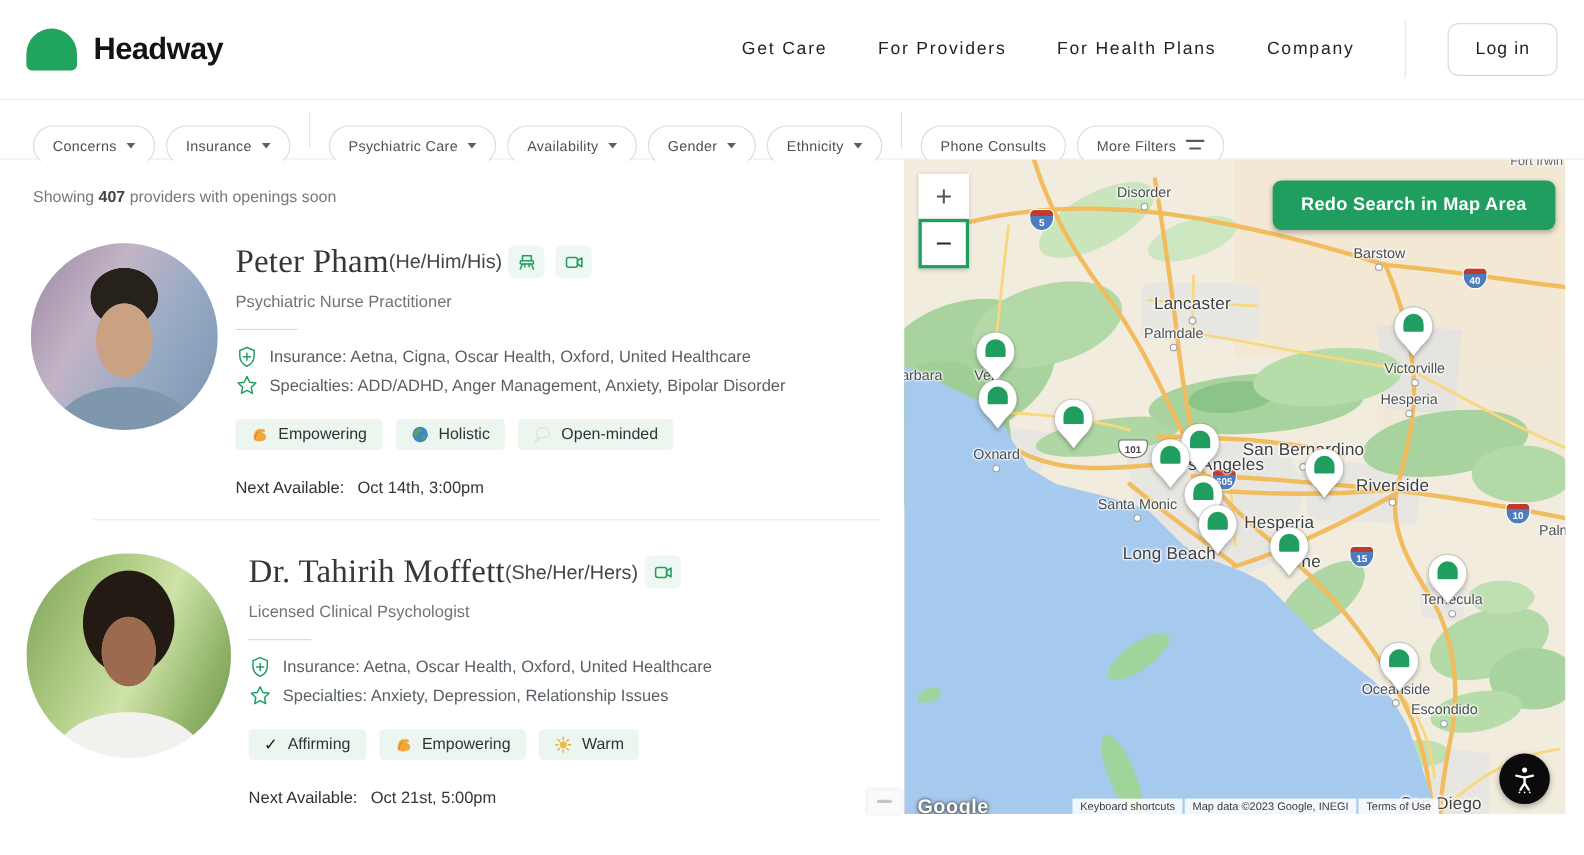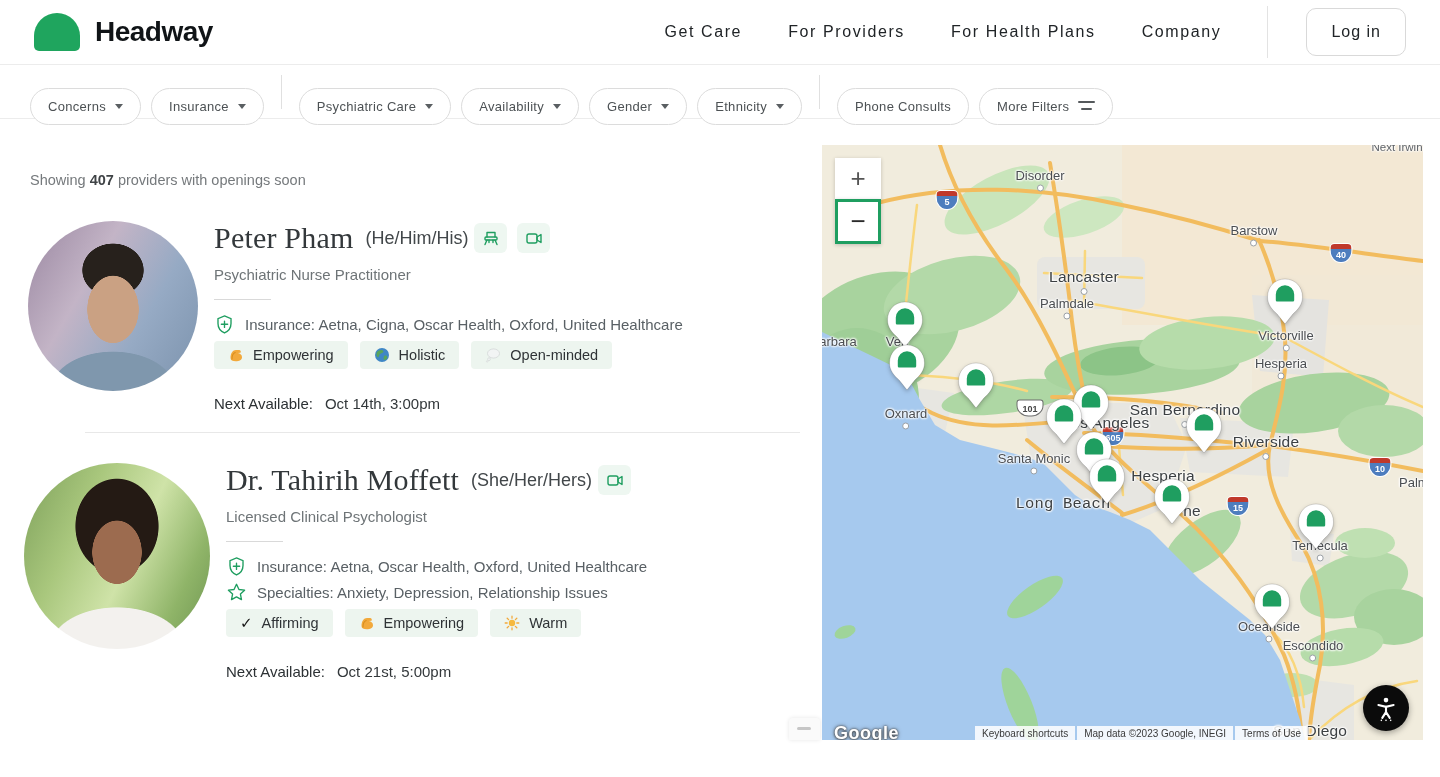--- a/index.html
+++ b/index.html
@@ -1,20 +1,20 @@
 <!DOCTYPE html>
 <html><head>
 <meta charset="utf-8">
 <style>
   * { margin:0; padding:0; box-sizing:border-box; }
   html,body { width:1440px; height:777px; background:#fff; overflow:hidden;
     font-family:"Liberation Sans","DejaVu Sans",sans-serif; color:#24292b; position:relative; }
 
   
-  .header { height:65px; display:flex; align-items:center; padding:0 34px; border-bottom:1px solid #ececec; background:#fff; }
+  .header { height:91px; display:flex; align-items:center; padding:0 24px; border-bottom:1px solid #ececec; background:#fff; }
   .logo { display:flex; align-items:center; gap:15px; }
   .logo-mark { width:46px; height:38px; background:#1fa55e; border-radius:23px 23px 5px 5px; }
   .logo-text { font-size:28px; font-weight:700; letter-spacing:-0.5px; color:#101417; }
   .nav { margin-left:auto; display:flex; align-items:center; gap:46px; }
   .nav a { font-size:16px; letter-spacing:1.6px; color:#202427; text-decoration:none; white-space:nowrap; }
   .nav-divider { width:1px; height:52px; background:#e3e3e3; margin:0 -8px 0 0; }
   .login-btn { font-size:16px; letter-spacing:1px; color:#202427; background:#fff; border:1px solid #d9d9d9; border-radius:10px; padding:14px 24px; cursor:pointer; }
 
   
   .filterbar { height:54px; display:flex; align-items:center; gap:10px; padding:0 30px; border-bottom:1px solid #ececec; background:#fff; }
@@ -43,28 +43,28 @@
   .photo-2 { width:186px; height:186px; margin-left:-6px;
     background:
       radial-gradient(ellipse 68px 42px at 50% 100%, #f3f1ee 98%, transparent),
       radial-gradient(ellipse 25px 32px at 50% 48%, #9c6b4f 98%, transparent),
       radial-gradient(ellipse 42px 48px at 50% 34%, #241a14 98%, transparent),
       linear-gradient(115deg,#7da05a 0%,#a9c77d 30%,#cfe3a8 55%,#8fb468 80%,#6d9450 100%); }
   .card-body-1 { margin-left:16px; padding-top:0; }
   .card-body-2 { margin-left:16px; padding-top:0; }
   .name-row { display:flex; align-items:center; gap:0; }
   .pname { font-family:"Liberation Serif","DejaVu Serif",serif; font-size:30px; color:#33383b; letter-spacing:0.2px; }
-  .pronouns { font-size:18px; color:#42474a;margin-left:12px; }
+  .pronouns { font-size:18px; color:#42474a; }
   .fmt-icons { display:flex; gap:10px; margin-left:6px; }
   .fmt-box { width:33px; height:30px; background:#eef7f1; border-radius:6px; display:flex; align-items:center; justify-content:center; }
   .credential { margin-top:11px; font-size:15px; color:#6e7477; }
   .mini-divider { margin-top:16px; width:57px; height:1px; background:#d9d9d9; }
   .info-rows { margin-top:14px; display:flex; flex-direction:column; gap:5px; }
   .info-row { display:flex; align-items:center; gap:10px; font-size:15px; color:#596065; }
-  .tags { display:flex; gap:12px; margin-top:6px; }
+  .tags { display:flex; gap:12px; margin-top:20px; }
   .tag { display:flex; align-items:center; gap:9px; height:28px; padding:0 14px; background:#edf5ef; border-radius:4px; font-size:14.5px; color:#2f3336; }
   .tag .check { font-weight:700; color:#141414; font-size:15px; }
   .next-row { margin-top:26px; font-size:15px; color:#2c3134; }
   .next-row .next-value { margin-left:12px; color:#33383b; }
   .card-sep { margin:20px 0 0 55px; width:715px; height:1px; background:#e8e8e8; }
   .scroll-remnant { position:absolute; left:789px; top:718px; width:31px; height:22px; background:#fafafa; border-radius:4px 4px 0 0; box-shadow:0 0 4px rgba(0,0,0,.10); }
   .scroll-remnant i { position:absolute; left:8px; top:9px; width:14px; height:3px; background:#c6c6c6; border-radius:2px; }
 
   
   .map { position:absolute; left:822px; top:145px; width:601px; height:595px; overflow:hidden; background:#f1ecdd; }
@@ -173,20 +173,26 @@
       <div class="credential">Psychiatric Nurse Practitioner</div>
       <div class="mini-divider"></div>
       <div class="info-rows">
         <div class="info-row">
           <svg width="21" height="21" viewBox="0 0 20 20" fill="none" stroke="#1f9e60" stroke-width="1.3" stroke-linecap="round">
               <path d="M10 1.8l6.2 2.6V9c0 4.4-2.6 7.4-6.2 9-3.6-1.6-6.2-4.6-6.2-9V4.4z"></path>
               <path d="M10 6.8v6M7 9.8h6"></path>
             </svg>
           <span><span>Insurance: </span><span>Aetna, Cigna, Oscar Health, Oxford, United Healthcare</span></span>
         </div>
+        <div class="info-row">
+          <svg width="21" height="21" viewBox="0 0 20 20" fill="none" stroke="#1f9e60" stroke-width="1.3" stroke-linejoin="round">
+              <path d="M10 2.2l2.35 4.9 5.35.7-3.95 3.7.99 5.3L10 14.2l-4.74 2.6.99-5.3L2.3 7.8l5.35-.7z"></path>
+            </svg>
+          <span><span>Specialties: </span><span>ADD/ADHD, Anger Management, Anxiety, Bipolar Disorder</span></span>
+        </div>
       </div>
       <div class="tags">
         <span class="tag">
           <svg width="16" height="16" viewBox="0 0 16 16">
               <path d="M2.5 11c0-5 2.3-8 5.5-8h3c1.6 0 2.3 1.5 1.5 2.8l-2.6.2c2.3.6 4.1 1.8 4.1 4.2 0 2.6-2.7 4-6.3 4-3.1 0-5.2-1-5.2-3.2z" fill="#f2a93b"></path>
               <path d="M4 12c0-3.4 1.4-5.6 3.2-6.4" stroke="#d98f1f" stroke-width="1.1" fill="none" stroke-linecap="round"></path>
             </svg>
           <span>Empowering</span>
         </span>
         <span class="tag">
@@ -344,36 +350,36 @@
 
   <div class="map-shields">
       <div class="shield i" style="left: 125px; top: 55px;">5</div>
       <div class="shield i" style="left: 519px; top: 108px;">40</div>
       <div class="shield us" style="left: 208px; top: 263px;">101</div>
       <div class="shield i" style="left: 291px; top: 291px;">605</div>
       <div class="shield i" style="left: 416px; top: 361px;">15</div>
       <div class="shield i" style="left: 558px; top: 322px;">10</div>
     </div>
   <div class="map-labels">
-      <div class="mlabel sm" style="left: 575px; top: 2px;">Next Irwin</div>
+      <div class="mlabel sm" style="left: 575px; top: 2px;">Fort Irwin</div>
       <div class="mlabel md dot" style="left: 218px; top: 30px;">Disorder</div>
       <div class="mlabel md dot" style="left: 432px; top: 85px;">Barstow</div>
       <div class="mlabel lg dot" style="left: 262px; top: 132px;">Lancaster</div>
       <div class="mlabel md dot" style="left: 245px; top: 158px;">Palmdale</div>
       <div class="mlabel md dot" style="left: 464px; top: 190px;">Victorville</div>
       <div class="mlabel md dot" style="left: 459px; top: 218px;">Hesperia</div>
       <div class="mlabel md" style="left: 16px; top: 196px;">arbara</div>
       <div class="mlabel md dot" style="left: 75px; top: 196px;">Ven</div>
       <div class="mlabel md dot" style="left: 84px; top: 268px;">Oxnard</div>
       <div class="mlabel lg" style="left: 284px; top: 278px;">Los Angeles</div>
       <div class="mlabel lg dot" style="left: 363px; top: 265px;">San Bernardino</div>
       <div class="mlabel lg dot" style="left: 444px; top: 297px;">Riverside</div>
       <div class="mlabel md dot" style="left: 212px; top: 313px;">Santa Monic</div>
       <div class="mlabel lg dot" style="left: 341px; top: 331px;">Hesperia</div>
-      <div class="mlabel lg" style="left: 241px; top: 359px; font-family: Liberation Mono, monospace;">Long Beach</div>
+      <div class="mlabel lg" style="left: 241px; top: 359px;">Long Beach</div>
       <div class="mlabel lg" style="left: 370px; top: 366px;">ne</div>
       <div class="mlabel md" style="left: 598px; top: 337px;">Palm S</div>
       <div class="mlabel md dot" style="left: 498px; top: 400px;">Temecula</div>
       <div class="mlabel md dot" style="left: 447px; top: 481px;">Oceanside</div>
       <div class="mlabel md dot" style="left: 491px; top: 500px;">Escondido</div>
       <div class="mlabel lg" style="left: 488px; top: 586px;">San Diego</div>
     </div>
   <div class="map-pins">
       <div class="pin" style="left: 443px; top: 132px;"><svg width="40" height="50" viewBox="0 0 40 50">
           <path d="M20 2C9.5 2 2.5 10 2.5 20c0 7.5 4.5 12.5 10 17.5L20 47l7.5-9.5c5.5-5 10-10 10-17.5C37.5 10 30.5 2 20 2z" fill="#fff" stroke="rgba(0,0,0,.15)" stroke-width="1"></path>
@@ -423,20 +429,21 @@
           <path d="M20 2C9.5 2 2.5 10 2.5 20c0 7.5 4.5 12.5 10 17.5L20 47l7.5-9.5c5.5-5 10-10 10-17.5C37.5 10 30.5 2 20 2z" fill="#fff" stroke="rgba(0,0,0,.15)" stroke-width="1"></path>
           <path d="M12 24.5h16a1.2 1.2 0 0 0 1.2-1.2v-5.8a9.2 9.2 0 0 0-18.4 0v5.8A1.2 1.2 0 0 0 12 24.5z" fill="#1f9e60"></path>
         </svg></div>
     </div>
 
   <div class="zoom-controls">
     <button class="zoom-btn zoom-in">+</button>
     <button class="zoom-btn zoom-out">−</button>
   </div>
 
+  <button class="redo-btn">Redo Search in Map Area</button>
 
   <div class="google-logo">Google</div>
   <div class="attribution">
     <span class="attr-box">Keyboard shortcuts</span>
     <span class="attr-box">Map data ©2023 Google, INEGI</span>
     <span class="attr-box">Terms of Use</span>
   </div>
 
   <button class="a11y-btn">
     <svg width="28" height="28" viewBox="0 0 24 24" fill="none" stroke="#fff" stroke-width="1.8" stroke-linecap="round">

